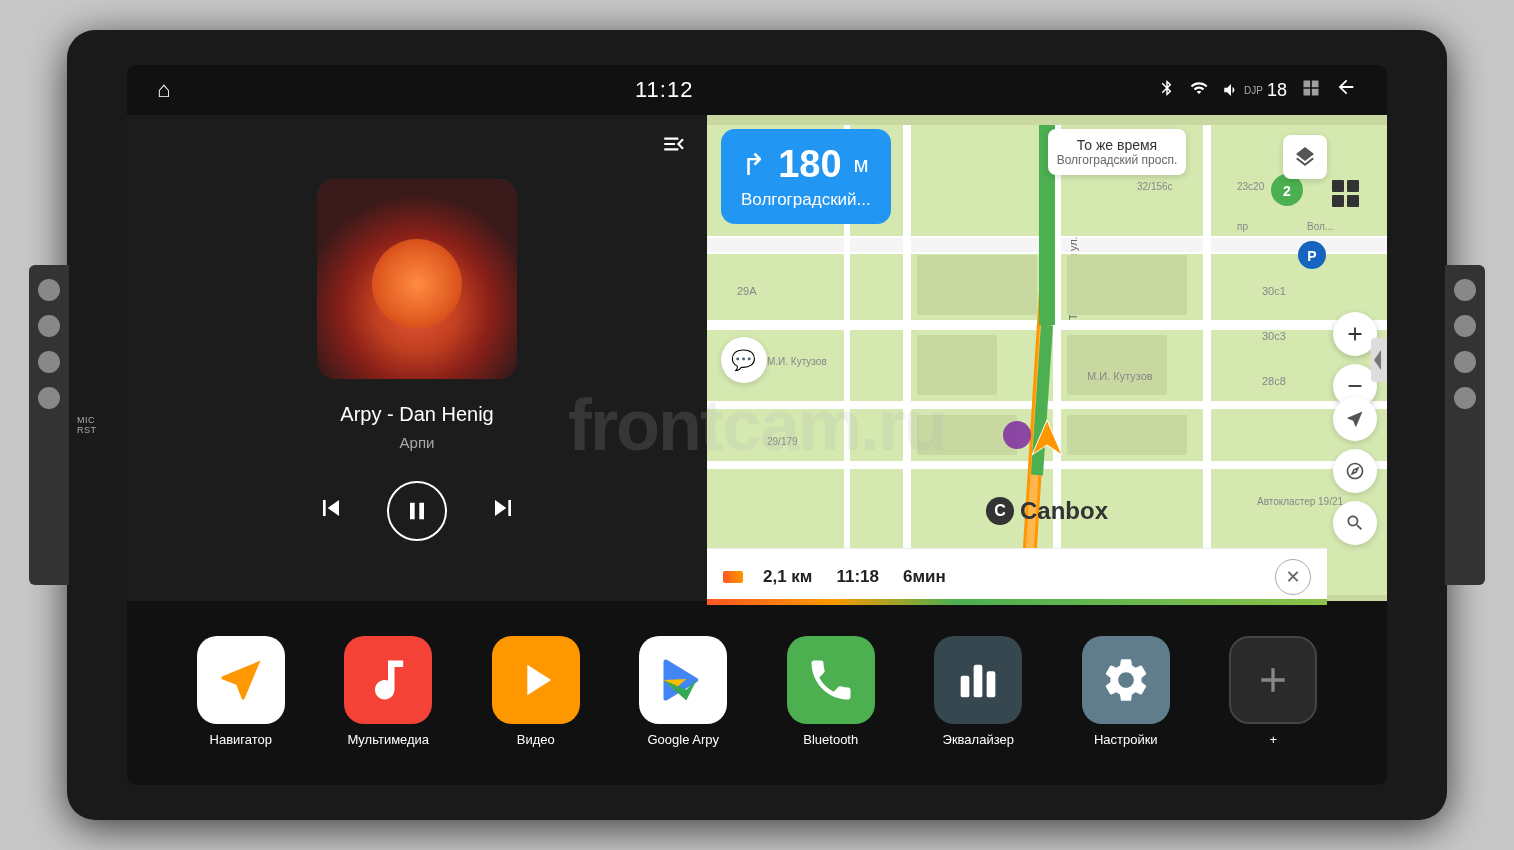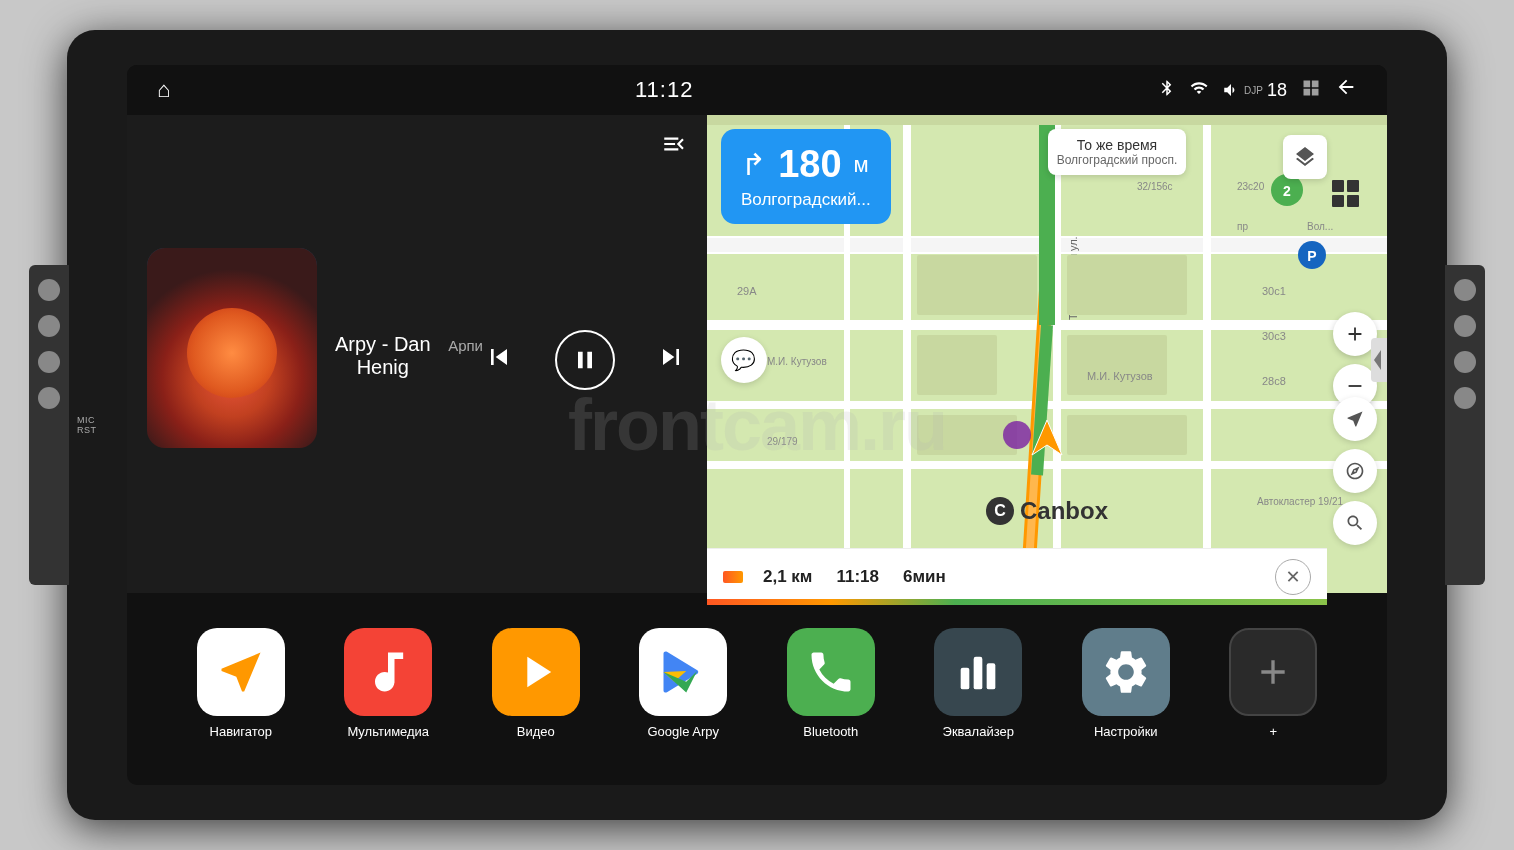--- a/index.html
+++ b/index.html
@@ -141,21 +141,21 @@
       right: 0;
       bottom: 180px;
       display: flex;
     }
 
     
     .music-panel {
       width: 580px;
       background: #1c1c1c;
       display: flex;
-      flex-direction: row;
+      flex-direction: column;
       align-items: center;
       justify-content: center;
       padding: 20px;
       position: relative;
     }
     .playlist-icon {
       position: absolute;
       top: 16px;
       right: 20px;
       color: white;
@@ -362,21 +362,21 @@
       justify-content: center;
       font-size: 20px;
       color: #555;
       box-shadow: 0 2px 6px rgba(0,0,0,0.15);
       z-index: 5;
     }
 
     
     .bottom-dock {
       position: absolute;
-      bottom: 12px;
+      bottom: 4px;
       left: 0;
       right: 0;
       height: 180px;
       background: #111;
       display: flex;
       align-items: center;
       justify-content: space-around;
       padding: 0 40px;
     }
 

